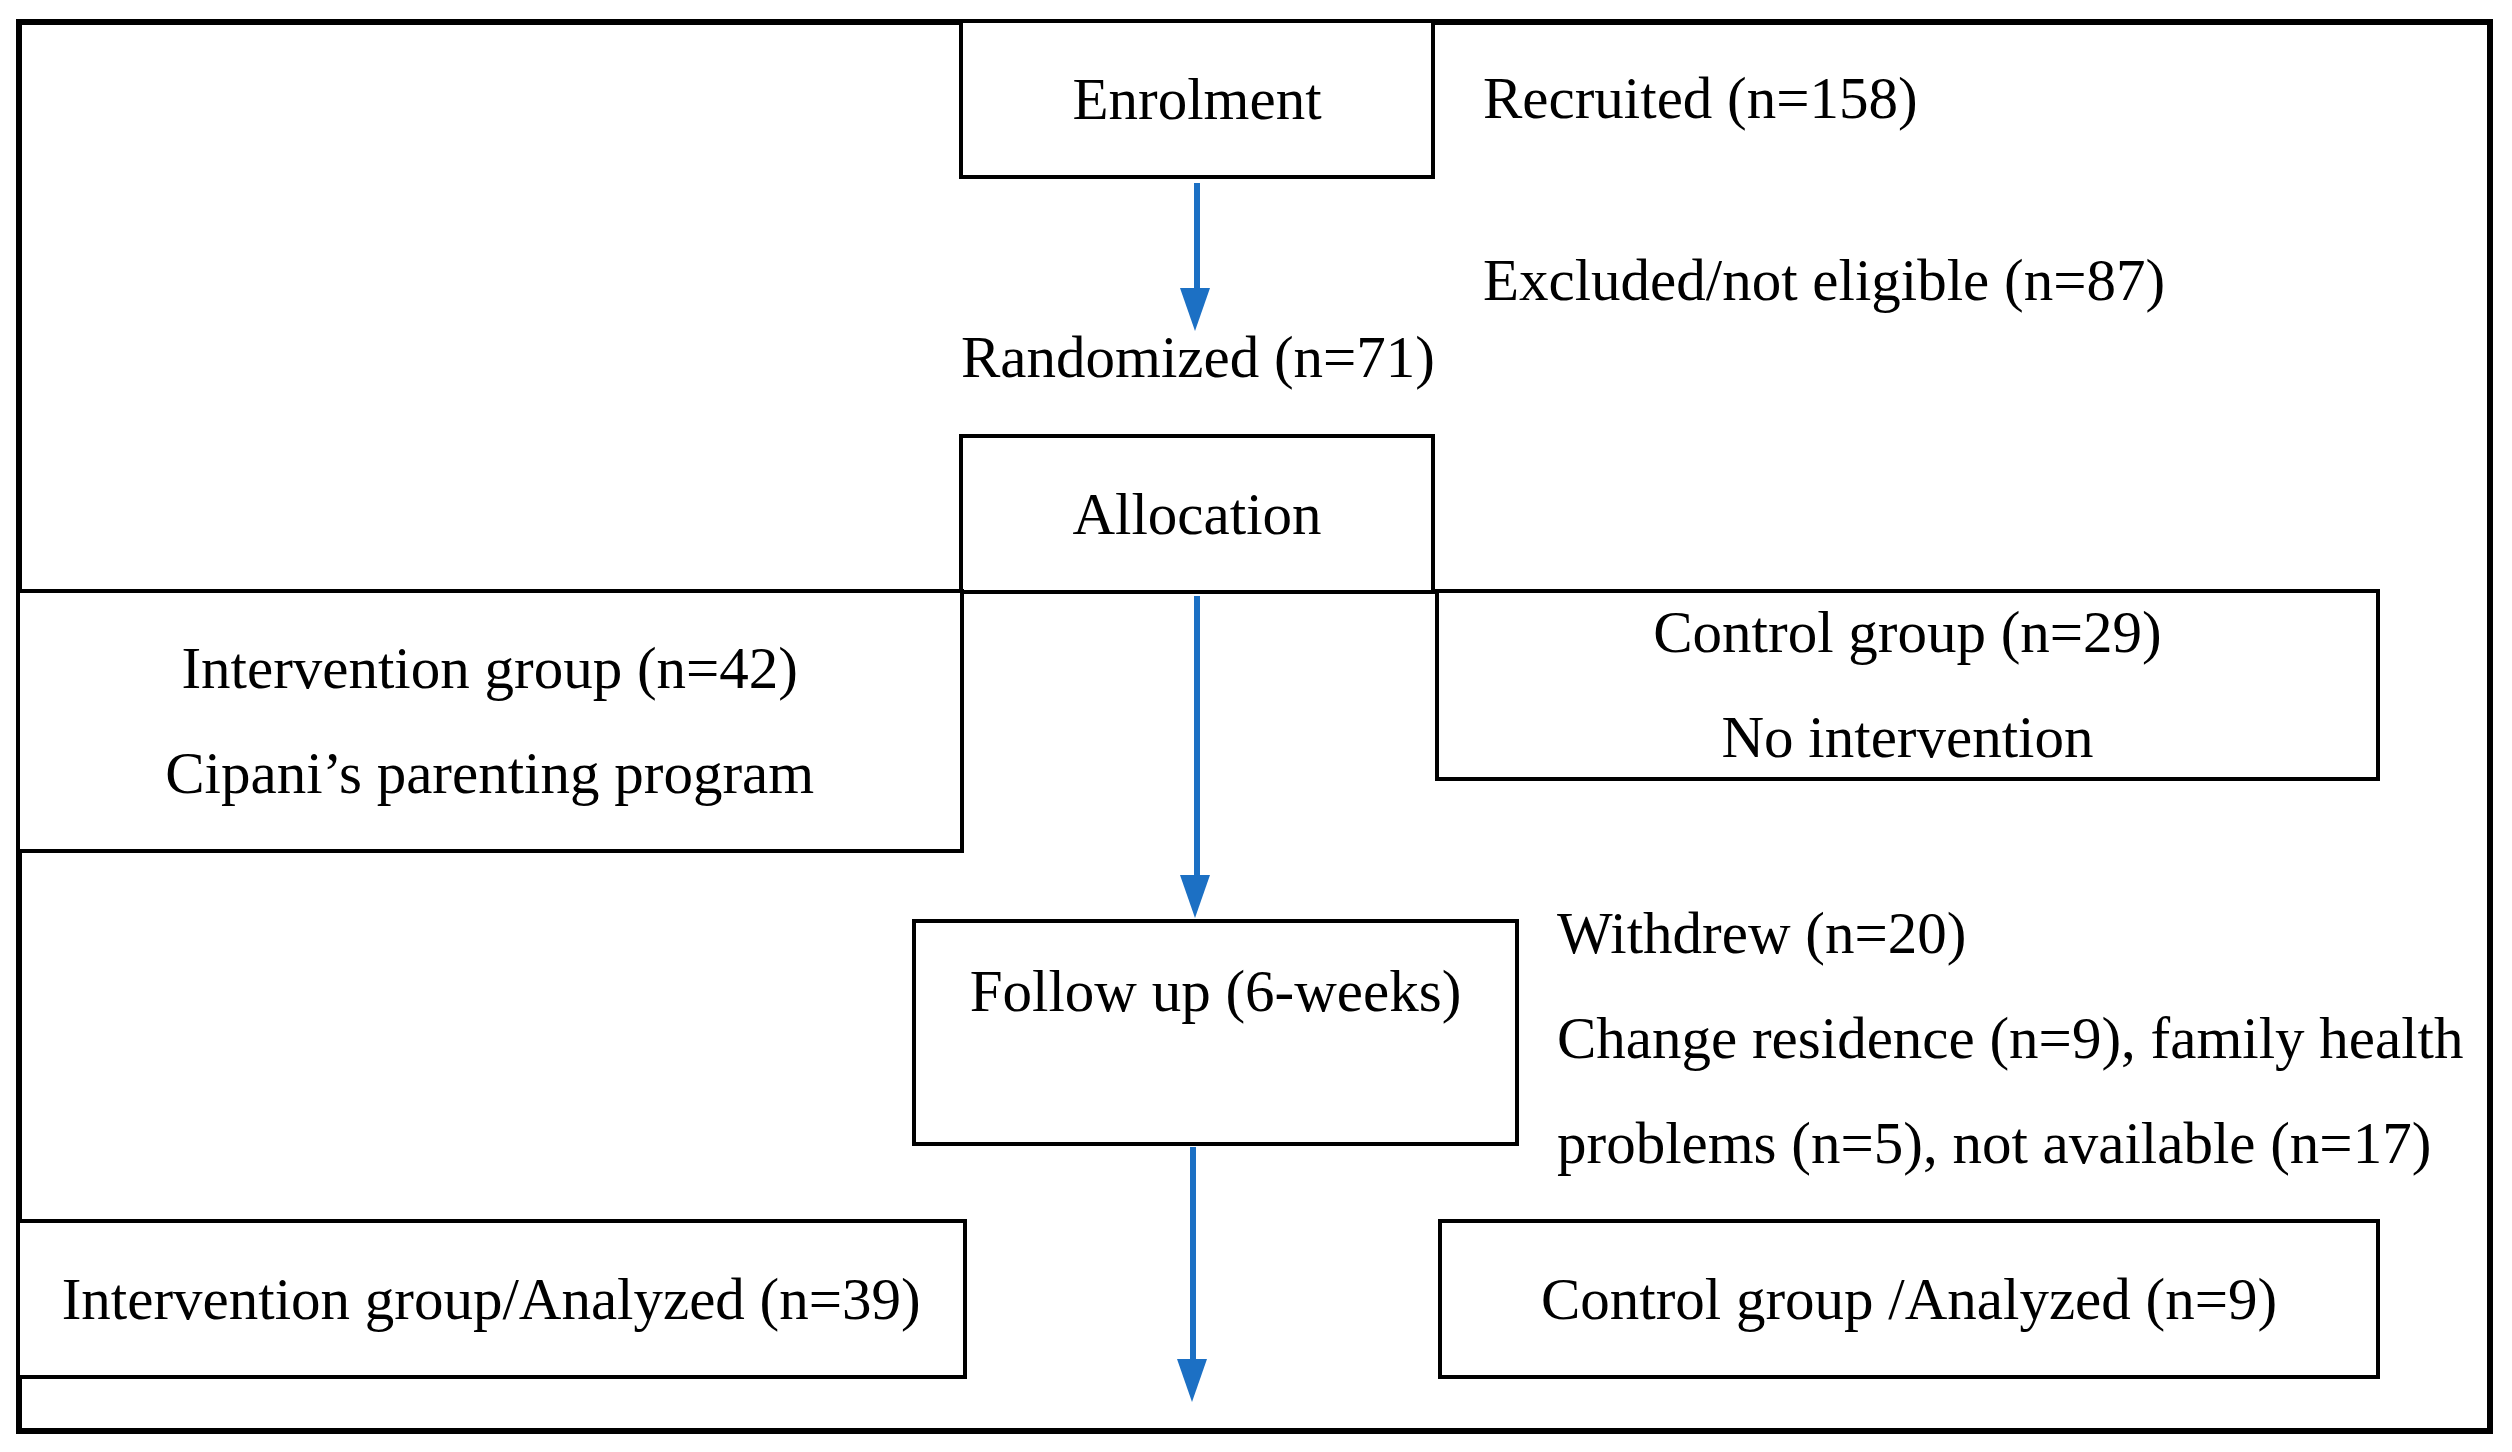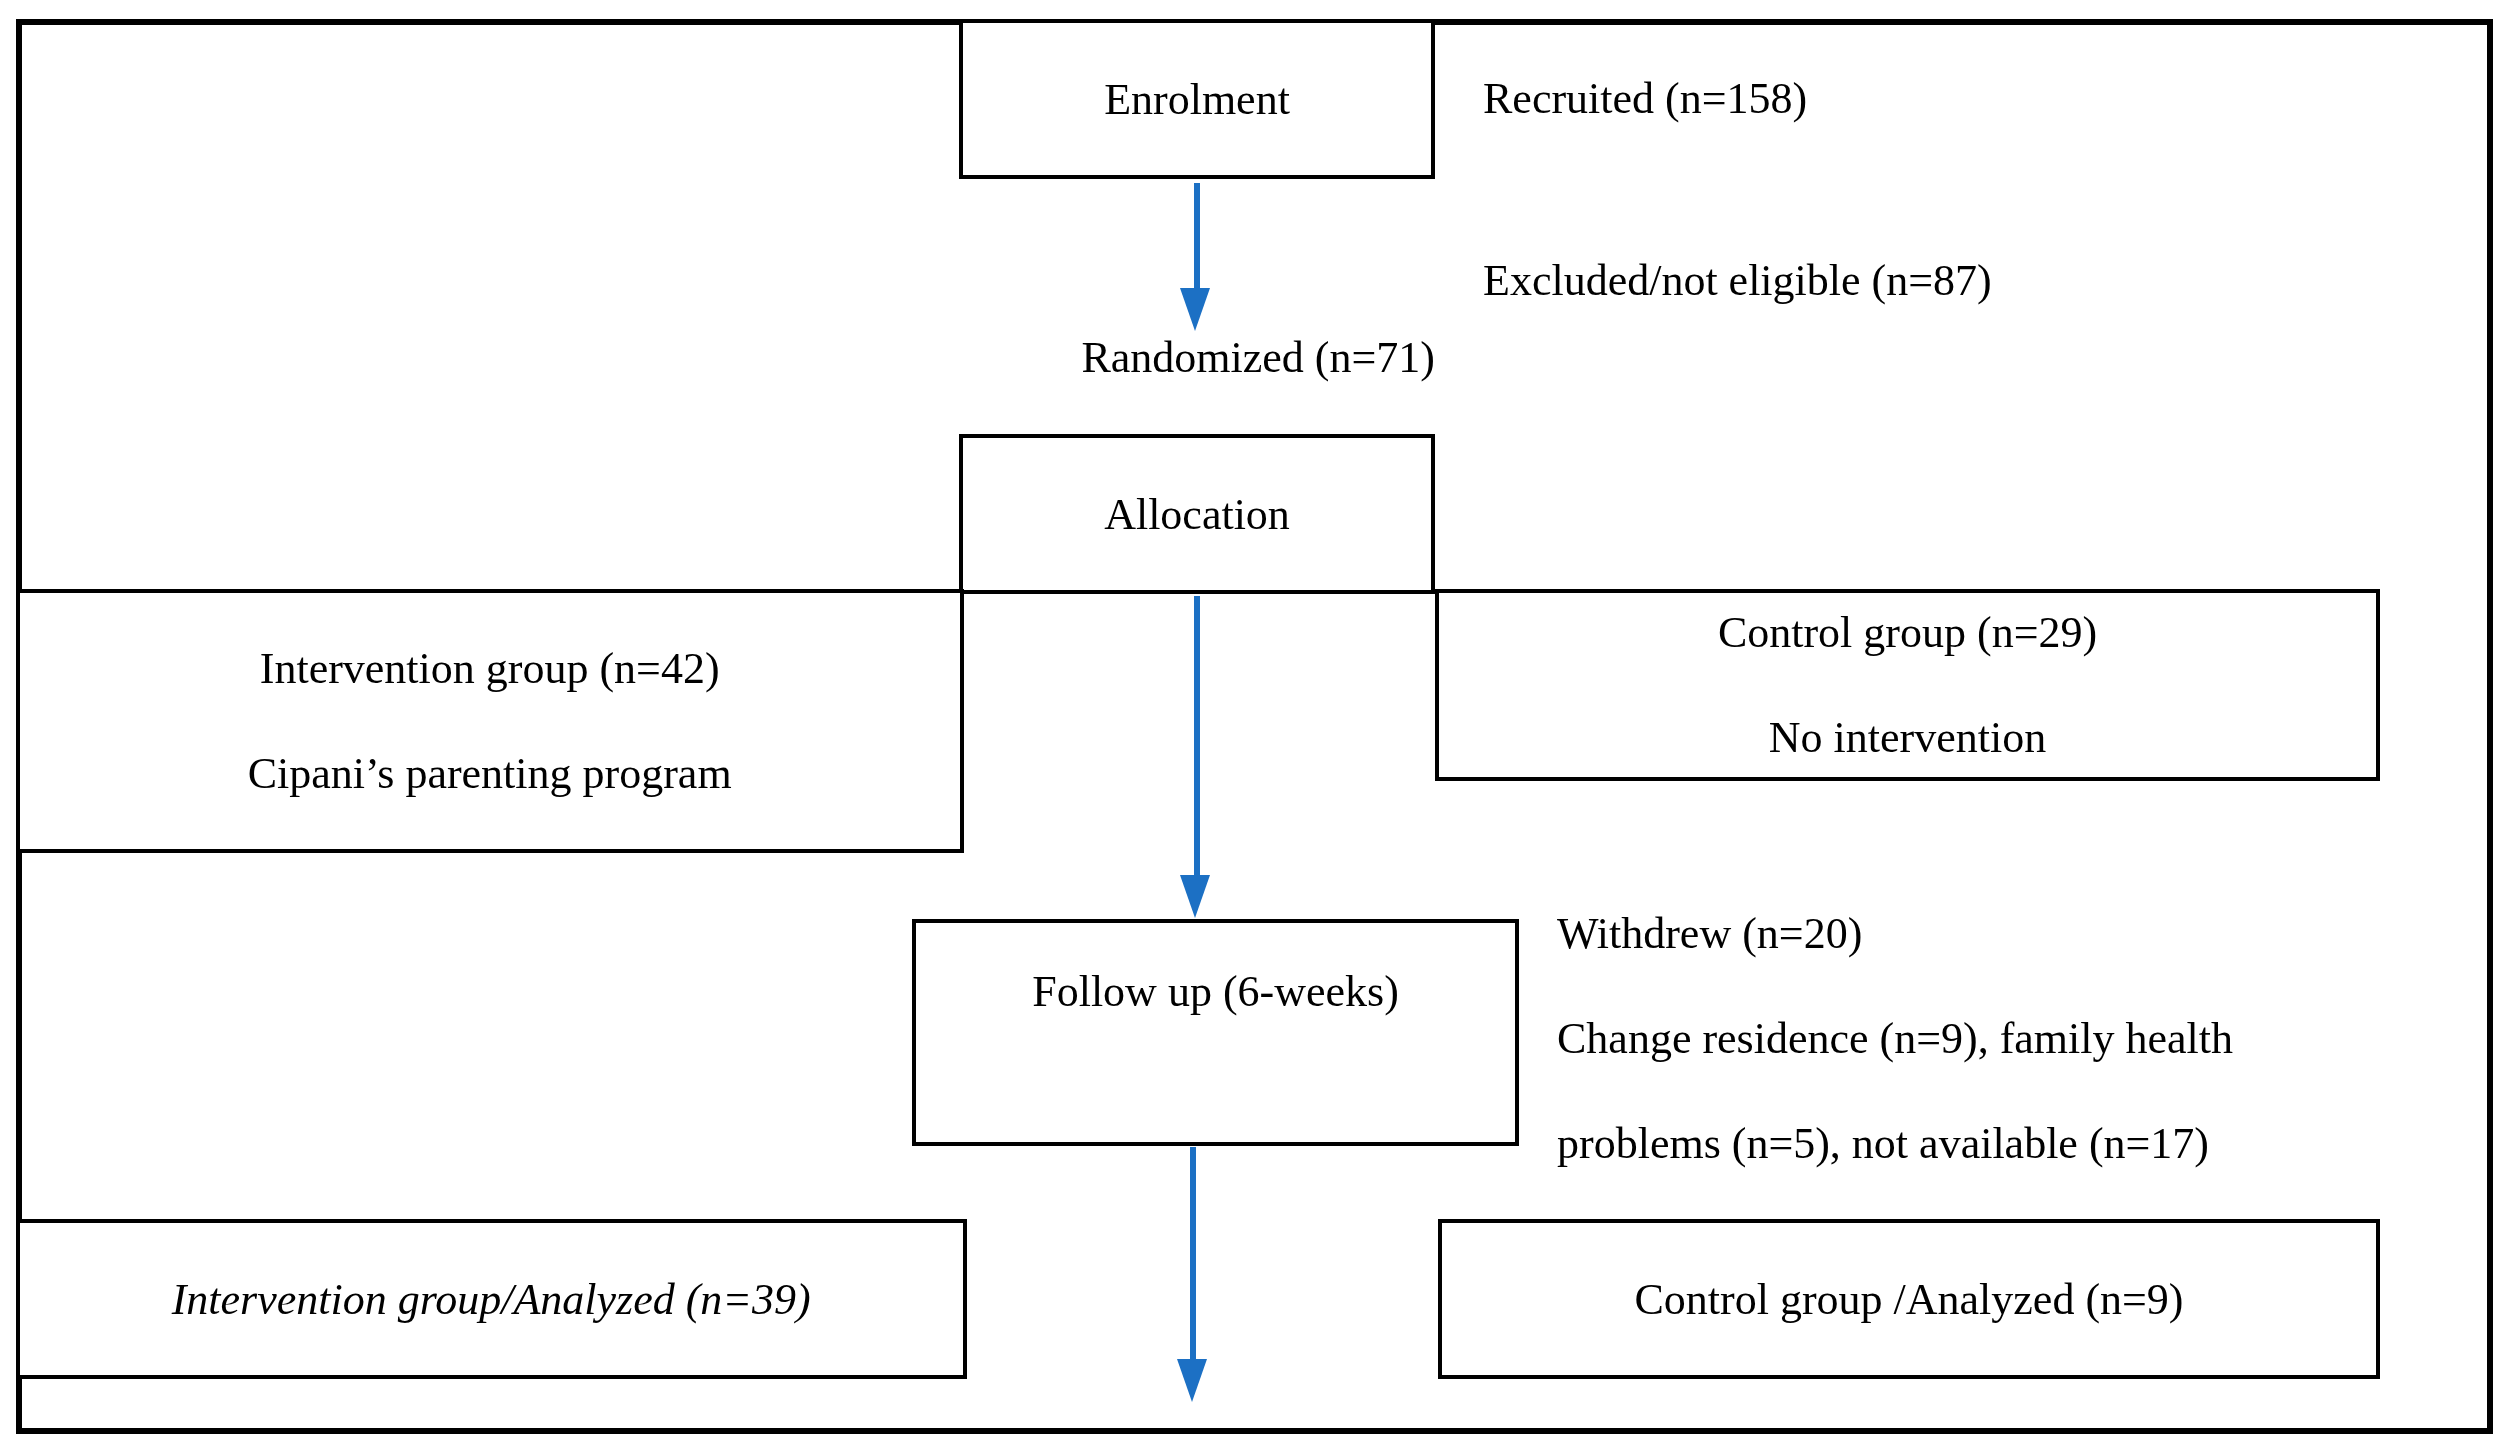--- a/index.html
+++ b/index.html
@@ -6,21 +6,21 @@
     margin: 0;
     padding: 0;
     background: #ffffff;
   }
   #canvas {
     position: relative;
     width: 2512px;
     height: 1453px;
     background: #ffffff;
     font-family: "Liberation Serif", serif;
-    font-size: 44px;
+    font-size: 59px;
     color: #000000;
     overflow: hidden;
   }
   .abs { position: absolute; }
   .frame {
     position: absolute;
     border: 6.3px solid #000000;
     box-sizing: border-box;
     background: transparent;
   }
@@ -117,21 +117,21 @@
     <div class="txtline">Withdrew (n=20)</div>
     <div class="txtline" style="margin-top:42px;">Change residence (n=9), family health</div>
     <div class="txtline" style="margin-top:42px;">problems (n=5), not available (n=17)</div>
   </div>
 
   <div class="arrow">
     <div class="shaft" style="left:1190px; top:1147px; height:212px;"></div>
     <div class="head" style="left:1177px; top:1359px;"></div>
   </div>
 
-  <div class="box" style="left:15.7px; top:1219px; width:951px; height:160px;font-style:italic;">
+  <div class="box" style="left:15.7px; top:1219px; width:951px; height:160px;">
     <div class="txtline">Intervention group/Analyzed (n=39)</div>
   </div>
 
   <div class="box" style="left:1438px; top:1219px; width:942px; height:160px;">
     <div class="txtline">Control group /Analyzed (n=9)</div>
   </div>
 
 </div>
 
 

